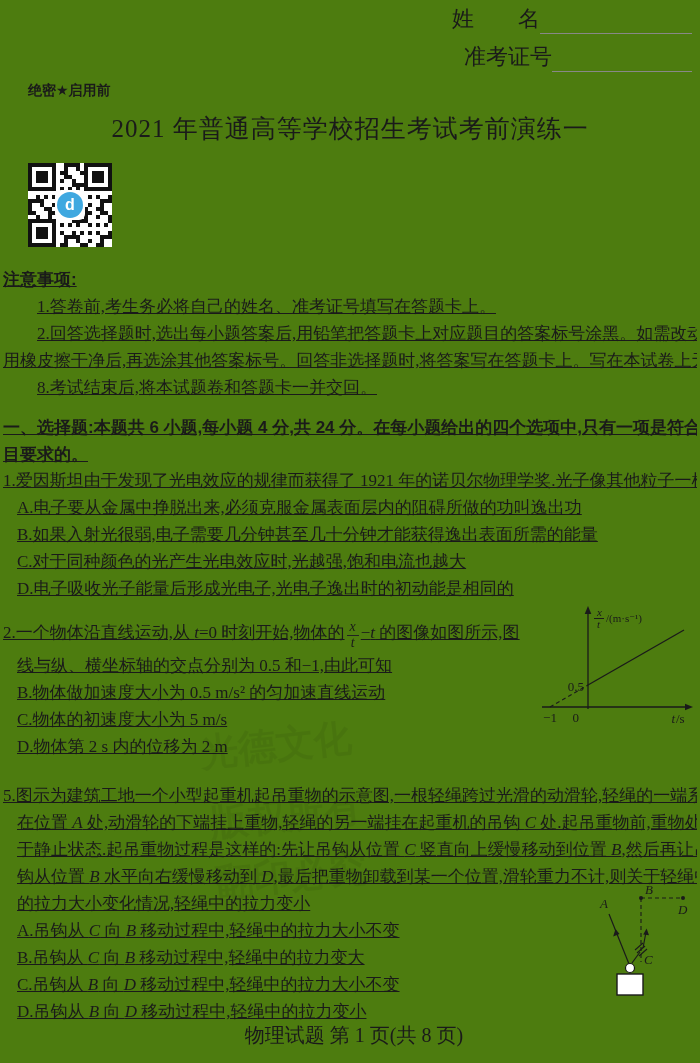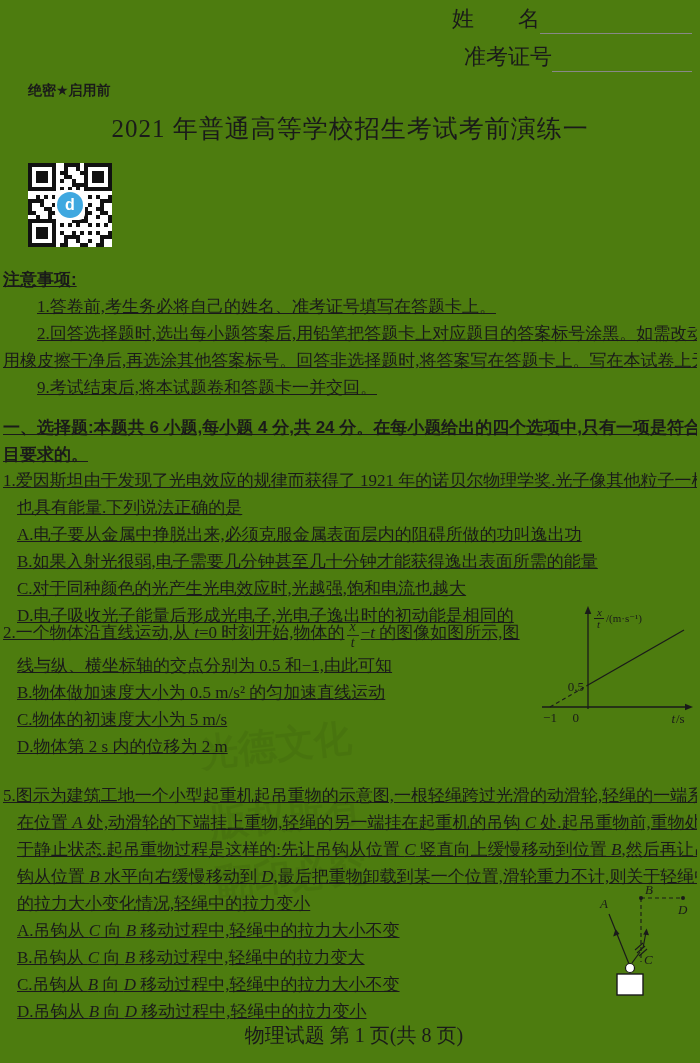--- a/index.html
+++ b/index.html
@@ -190,31 +190,30 @@
       <div class="disc">d</div>
     </div>
   </div>
 
 
   <div id="notice" class="abs">
     <div class="ln bold-sans">注意事项:</div>
     <div class="ln indent1">1.答卷前,考生务必将自己的姓名、准考证号填写在答题卡上。</div>
     <div class="ln indent1">2.回答选择题时,选出每小题答案后,用铅笔把答题卡上对应题目的答案标号涂黑。如需改动,</div>
     <div class="ln">用橡皮擦干净后,再选涂其他答案标号。回答非选择题时,将答案写在答题卡上。写在本试卷上无效。</div>
-    <div class="ln indent1">9.考试结束后,将本试题卷和答题卡一并交回。</div>
+    <div class="ln indent1">8.考试结束后,将本试题卷和答题卡一并交回。</div>
   </div>
 
   <div id="section-head" class="abs bold-sans">
     <div class="ln bold-sans">一、选择题:本题共 6 小题,每小题 4 分,共 24 分。在每小题给出的四个选项中,只有一项是符合题</div>
     <div class="ln bold-sans">目要求的。</div>
   </div>
 
   <div id="q1" class="abs">
     <div class="ln">1.爱因斯坦由于发现了光电效应的规律而获得了 1921 年的诺贝尔物理学奖.光子像其他粒子一样,</div>
-    <div class="ln hang">也具有能量.下列说法正确的是</div>
     <div class="ln hang">A.电子要从金属中挣脱出来,必须克服金属表面层内的阻碍所做的功叫逸出功</div>
     <div class="ln hang">B.如果入射光很弱,电子需要几分钟甚至几十分钟才能获得逸出表面所需的能量</div>
     <div class="ln hang">C.对于同种颜色的光产生光电效应时,光越强,饱和电流也越大</div>
     <div class="ln hang">D.电子吸收光子能量后形成光电子,光电子逸出时的初动能是相同的</div>
   </div>
 
   <div id="q2" class="abs">
     <div class="ln tall q2-narrow">2.一个物体沿直线运动,从 <i>t</i>=0 时刻开始,物体的<span class="frac"><span class="fn">x</span><span class="fd">t</span></span>−<i>t</i> 的图像如图所示,图</div>
     <div class="ln q2-narrow hang">线与纵、横坐标轴的交点分别为 0.5 和−1,由此可知</div>
     <div class="ln hang">B.物体做加速度大小为 0.5 m/s² 的匀加速直线运动</div>

